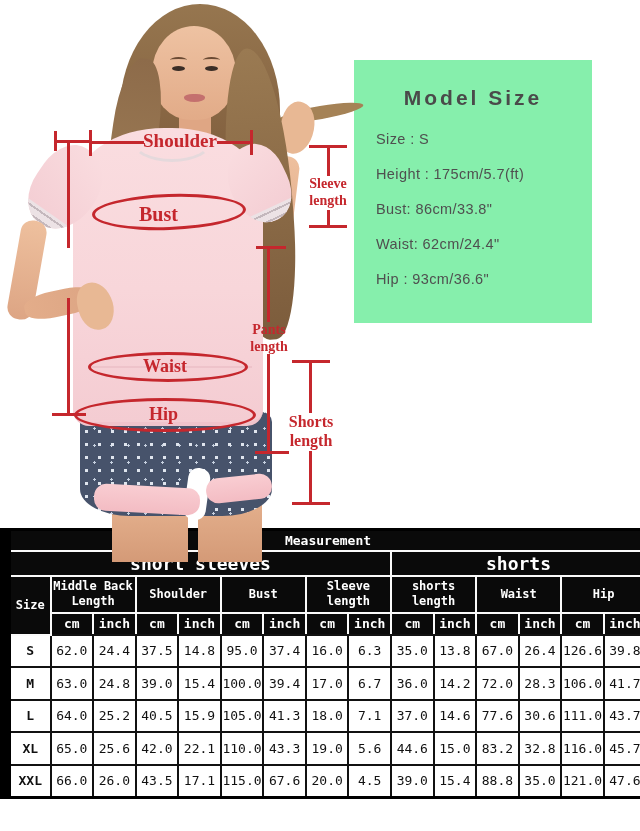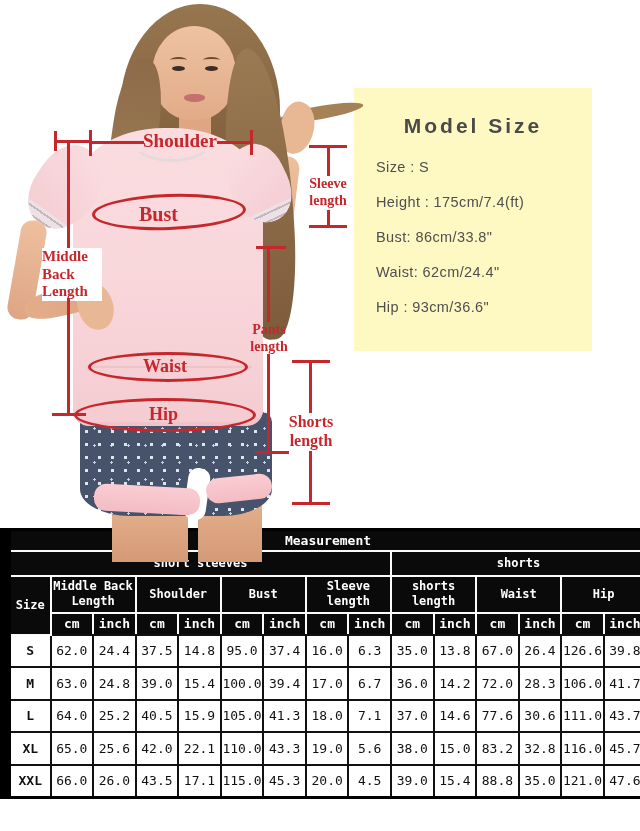--- a/index.html
+++ b/index.html
@@ -116,38 +116,38 @@
   .pnt-v2    { left:267px; top:354px; width:3px; height:98px; }
   .pnt-cap-b { left:255px; top:451px; width:34px; height:3px; }
 
   .sht-cap-t { left:292px; top:360px; width:38px; height:3px; }
   .sht-v1    { left:309px; top:363px; width:3px; height:50px; }
   .sht-text  { left:282px; top:413px; width:58px; font-size:16px; text-align:center; }
   .sht-v2    { left:309px; top:451px; width:3px; height:52px; }
   .sht-cap-b { left:292px; top:502px; width:38px; height:3px; }
 
   
-  .model-box { position:absolute; left:354px; top:88px; width:238px; height:263px;
-    background:#fef9c3; color:#4f4f4f; }
+  .model-box { position:absolute; left:354px; top:60px; width:238px; height:263px;
+    background:#86efac; color:#4f4f4f; }
   .model-box h2 { padding-top:26px; text-align:center; font-size:21px; font-weight:bold;
     letter-spacing:3px; color:#4a4a4a; }
   .model-box ul { list-style:none; margin-top:12px; padding-left:22px; }
   .model-box li { height:35px; line-height:35px; font-size:14.5px; font-weight:normal; letter-spacing:.4px; }
 
   
   .size-table-wrap { position:absolute; left:0; top:528px; width:524px; height:271px; background:#000;padding-left:8px; }
   table.size-table { width:640px; height:271px; border-collapse:collapse; table-layout:fixed;
     font-family:"DejaVu Sans Mono", monospace; }
   table.size-table th { background:#0a0a0a; color:#fff; border:2px solid #fafafa;
     font-weight:bold; text-align:center; vertical-align:middle; }
   table.size-table td { background:#fff; color:#111; border:2px solid #111;
     text-align:center; vertical-align:middle; font-size:13px; }
   table.size-table { border:3px solid #000; }
   tr.t-title th  { height:21px; font-size:13px; }
-  tr.t-groups th { height:25px; font-size:12px;margin-top:8px; }
+  tr.t-groups th { height:25px; font-size:18px;margin-top:8px; }
   tr.t-names th  { height:37px; font-size:12px; line-height:1.25; }
   tr.t-units th  { height:22px; font-size:13px; border-bottom:2px solid #111; }
   tbody th { background:#fff !important; color:#111 !important; border:2px solid #111 !important;
     font-size:13px; }
   tbody tr { height:31px; }
 </style>
 </head>
 <body>
 
 <div class="page">
@@ -192,23 +192,20 @@
 
     <div class="an an-line sh-tick-l"></div>
     <div class="an an-line sh-line-l"></div>
     <div class="an an-text sh-text">Shoulder</div>
     <div class="an an-line sh-line-r"></div>
     <div class="an an-line sh-tick-r"></div>
 
     <div class="an an-line mbl-tick"></div>
     <div class="an an-line mbl-cap-t"></div>
     <div class="an an-line mbl-v1"></div>
-    <div class="an an-text mbl-text">Middle
-Back
-Length</div>
     <div class="an an-line mbl-v2"></div>
     <div class="an an-line mbl-cap-b"></div>
 
     <div class="an ellipse bust-ellipse"></div>
     <div class="an an-text bust-text">Bust</div>
     <div class="an ellipse waist-ellipse"></div>
     <div class="an an-text waist-text">Waist</div>
     <div class="an ellipse hip-ellipse"></div>
     <div class="an an-text hip-text">Hip</div>
 
@@ -231,21 +228,21 @@
     <div class="an an-text sht-text">Shorts
 length</div>
     <div class="an an-line sht-v2"></div>
     <div class="an an-line sht-cap-b"></div>
   </div>
 
   <div class="model-box">
     <h2>Model Size</h2>
     <ul>
       <li>Size :   S</li>
-      <li>Height :  175cm/7.4(ft)</li>
+      <li>Height :  175cm/5.7(ft)</li>
       <li>Bust: 86cm/33.8"</li>
       <li>Waist: 62cm/24.4"</li>
       <li>Hip : 93cm/36.6"</li>
     </ul>
   </div>
 
   <div class="size-table-wrap">
     <table class="size-table">
       <colgroup>
         <col style="width:41px">
@@ -341,35 +338,35 @@
           <tr>
             <th>XL</th>
             <td>65.0</td>
             <td>25.6</td>
             <td>42.0</td>
             <td>22.1</td>
             <td>110.0</td>
             <td>43.3</td>
             <td>19.0</td>
             <td>5.6</td>
-            <td>38.0</td>
+            <td>44.6</td>
             <td>15.0</td>
             <td>83.2</td>
             <td>32.8</td>
             <td>116.0</td>
             <td>45.7</td>
           </tr>
           <tr>
             <th>XXL</th>
             <td>66.0</td>
             <td>26.0</td>
             <td>43.5</td>
             <td>17.1</td>
             <td>115.0</td>
-            <td>45.3</td>
+            <td>67.6</td>
             <td>20.0</td>
             <td>4.5</td>
             <td>39.0</td>
             <td>15.4</td>
             <td>88.8</td>
             <td>35.0</td>
             <td>121.0</td>
             <td>47.6</td>
           </tr>
         </tbody>

